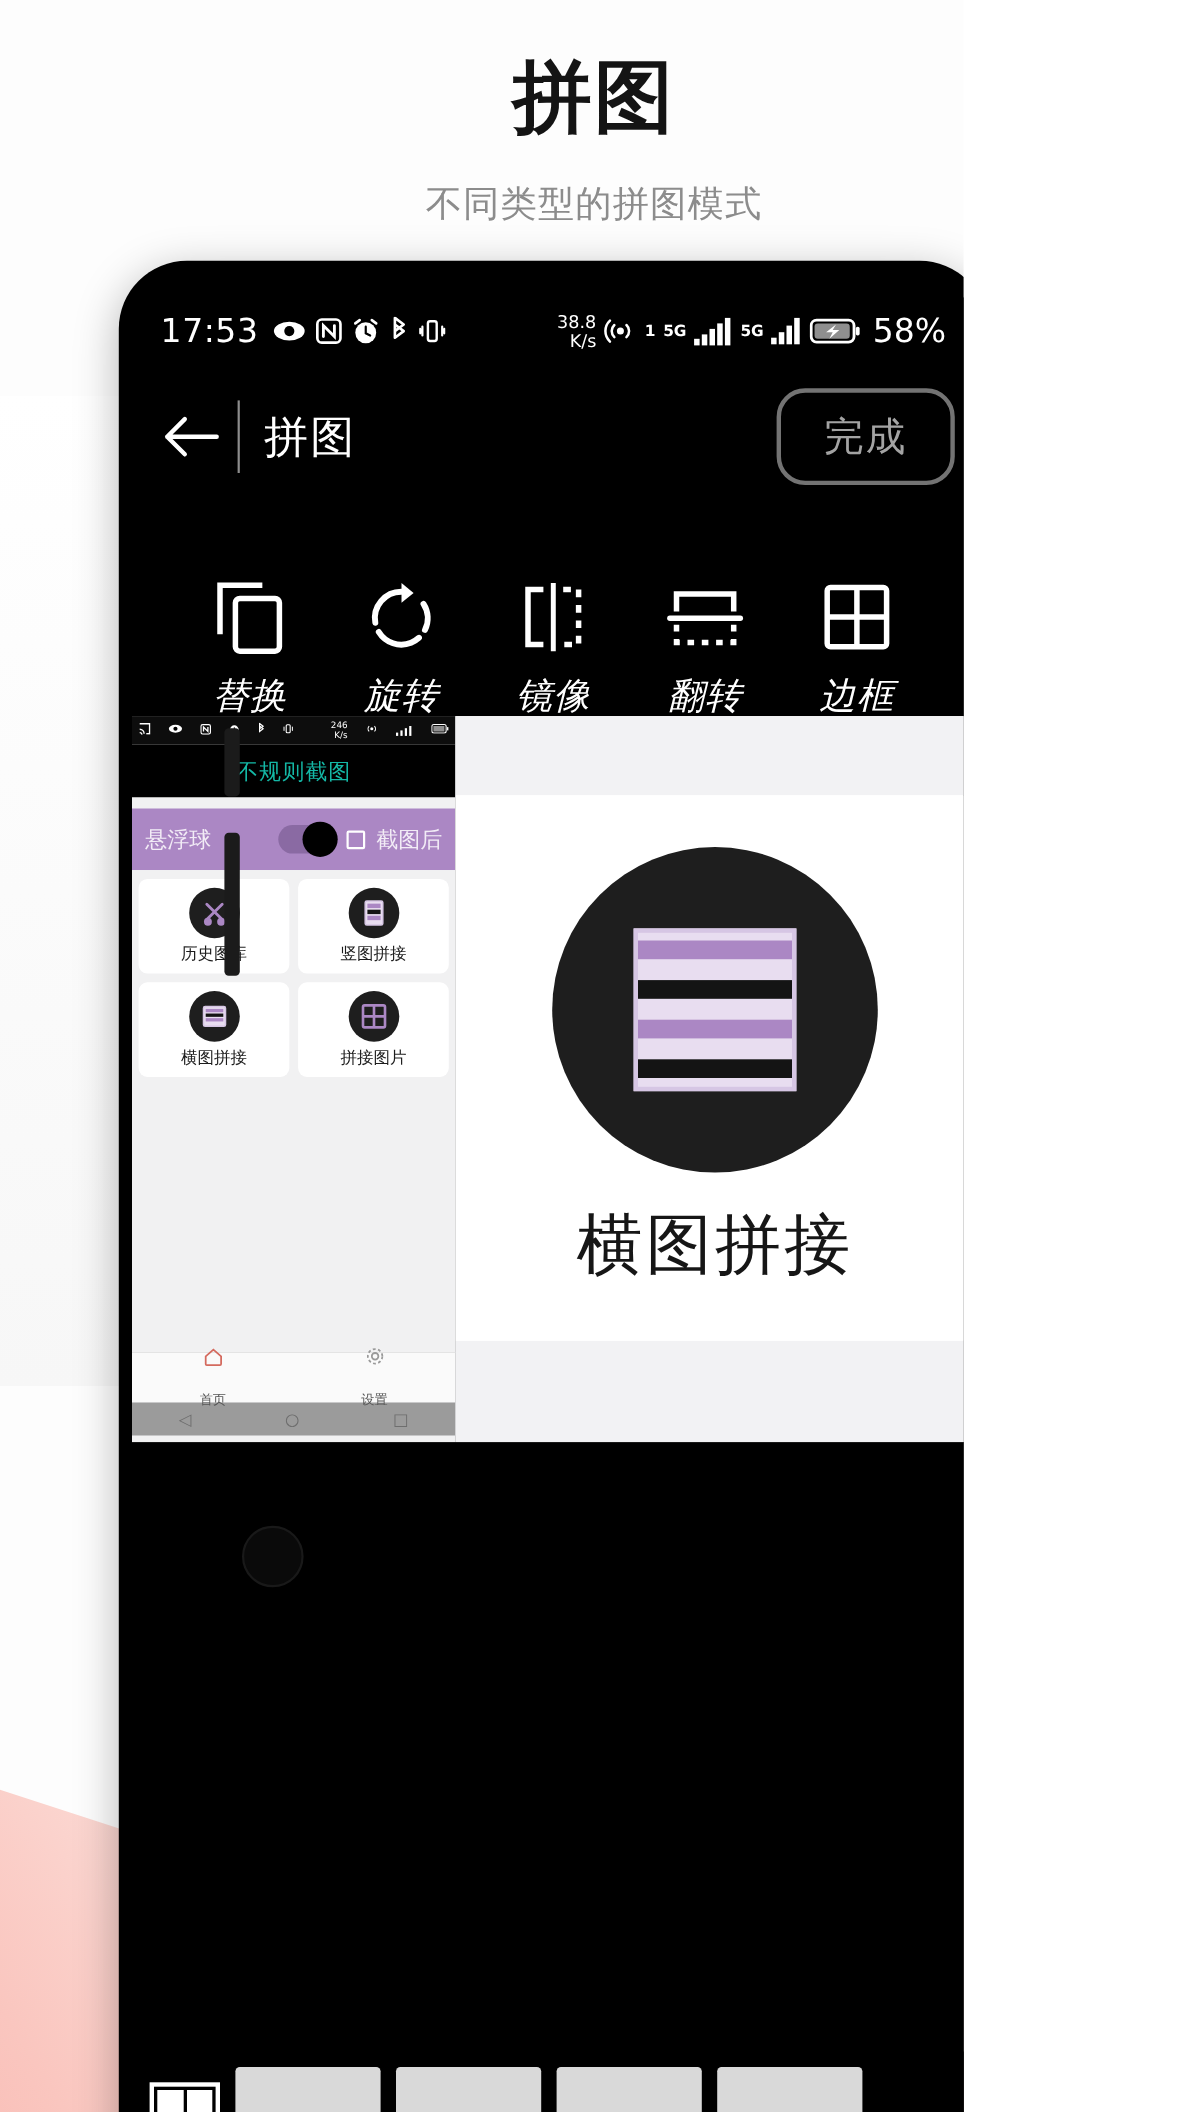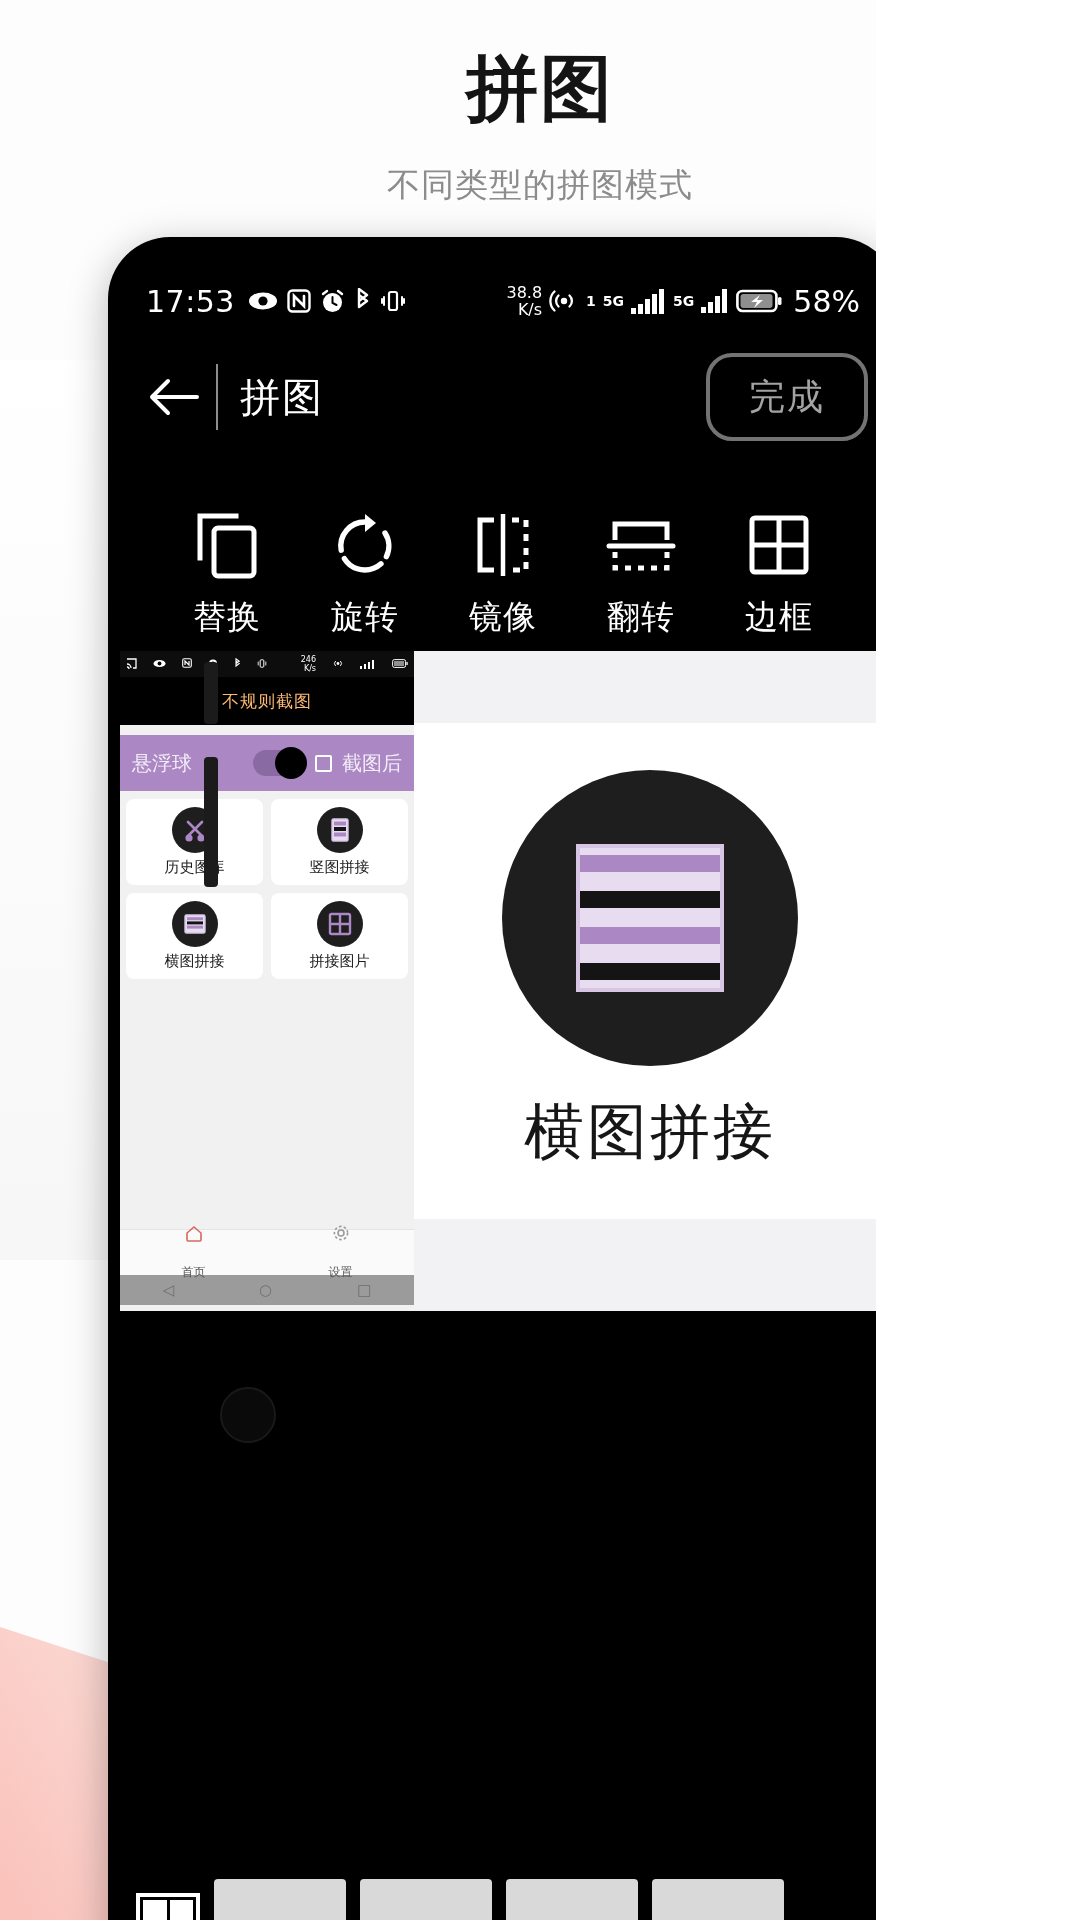--- a/index.html
+++ b/index.html
@@ -112,23 +112,24 @@
   .appbar-spacer { flex: 1; }
   .done-btn {
     min-width: 162px; height: 88px; border: 4px solid #737373;
     border-radius: 26px; color: #a3a3a3; font-size: 36px; font-weight: 500;
     display: flex; align-items: center; justify-content: center;
     letter-spacing: 2px; background: #000;
   }
 
   
   .toolrow {
-    position: absolute; left: 0; top: 256px; width: 766px; height: 156px;
+    position: absolute; left: 0; top: 272px; width: 766px; height: 156px;
     display: flex; align-items: flex-start; justify-content: space-between;
     padding: 0 48px;
+    font-style: italic;
   }
   .tool { width: 118px; display: flex; flex-direction: column; align-items: center; }
   .tool-ic { height: 80px; display: flex; align-items: center; justify-content: center; }
   .tool-lb { margin-top: 10px; color: #fff; font-size: 33px; letter-spacing: 1px; }
 
   
   .canvas {
     position: absolute; left: 0; top: 402px;
     width: 766px; height: 660px;
     display: flex;
@@ -144,23 +145,23 @@
   }
 
   
   .mini-status {
     height: 26px; background: #0d0d0d; color: #fff;
     display: flex; align-items: center; padding: 0 6px; font-size: 10px; gap: 16px;
   }
   .mini-status .ms-sp { flex: 1; }
   .mini-speed { font-size: 8px; line-height: 9px; text-align: right; }
   .mini-title {
-    height: 48px; background: #000; color: #fdba74;
+    height: 48px; background: #000; color: #14b8a6;
     display: flex; align-items: center; justify-content: center;
-    font-size: 17px; letter-spacing: 1px;
+    font-size: 20px; letter-spacing: 1px;
   }
   .mini-gap { height: 10px; background: #f1f1f2; }
   .mini-toggle-row {
     height: 56px; background: #ab87c4;
     display: flex; align-items: center; padding: 12px 12px;
     color: #f2ecf6; font-size: 20px; gap: 10px;
   }
   .mt-label { white-space: nowrap; }
   .mt-spacer { flex: 1; }
   .switch {

